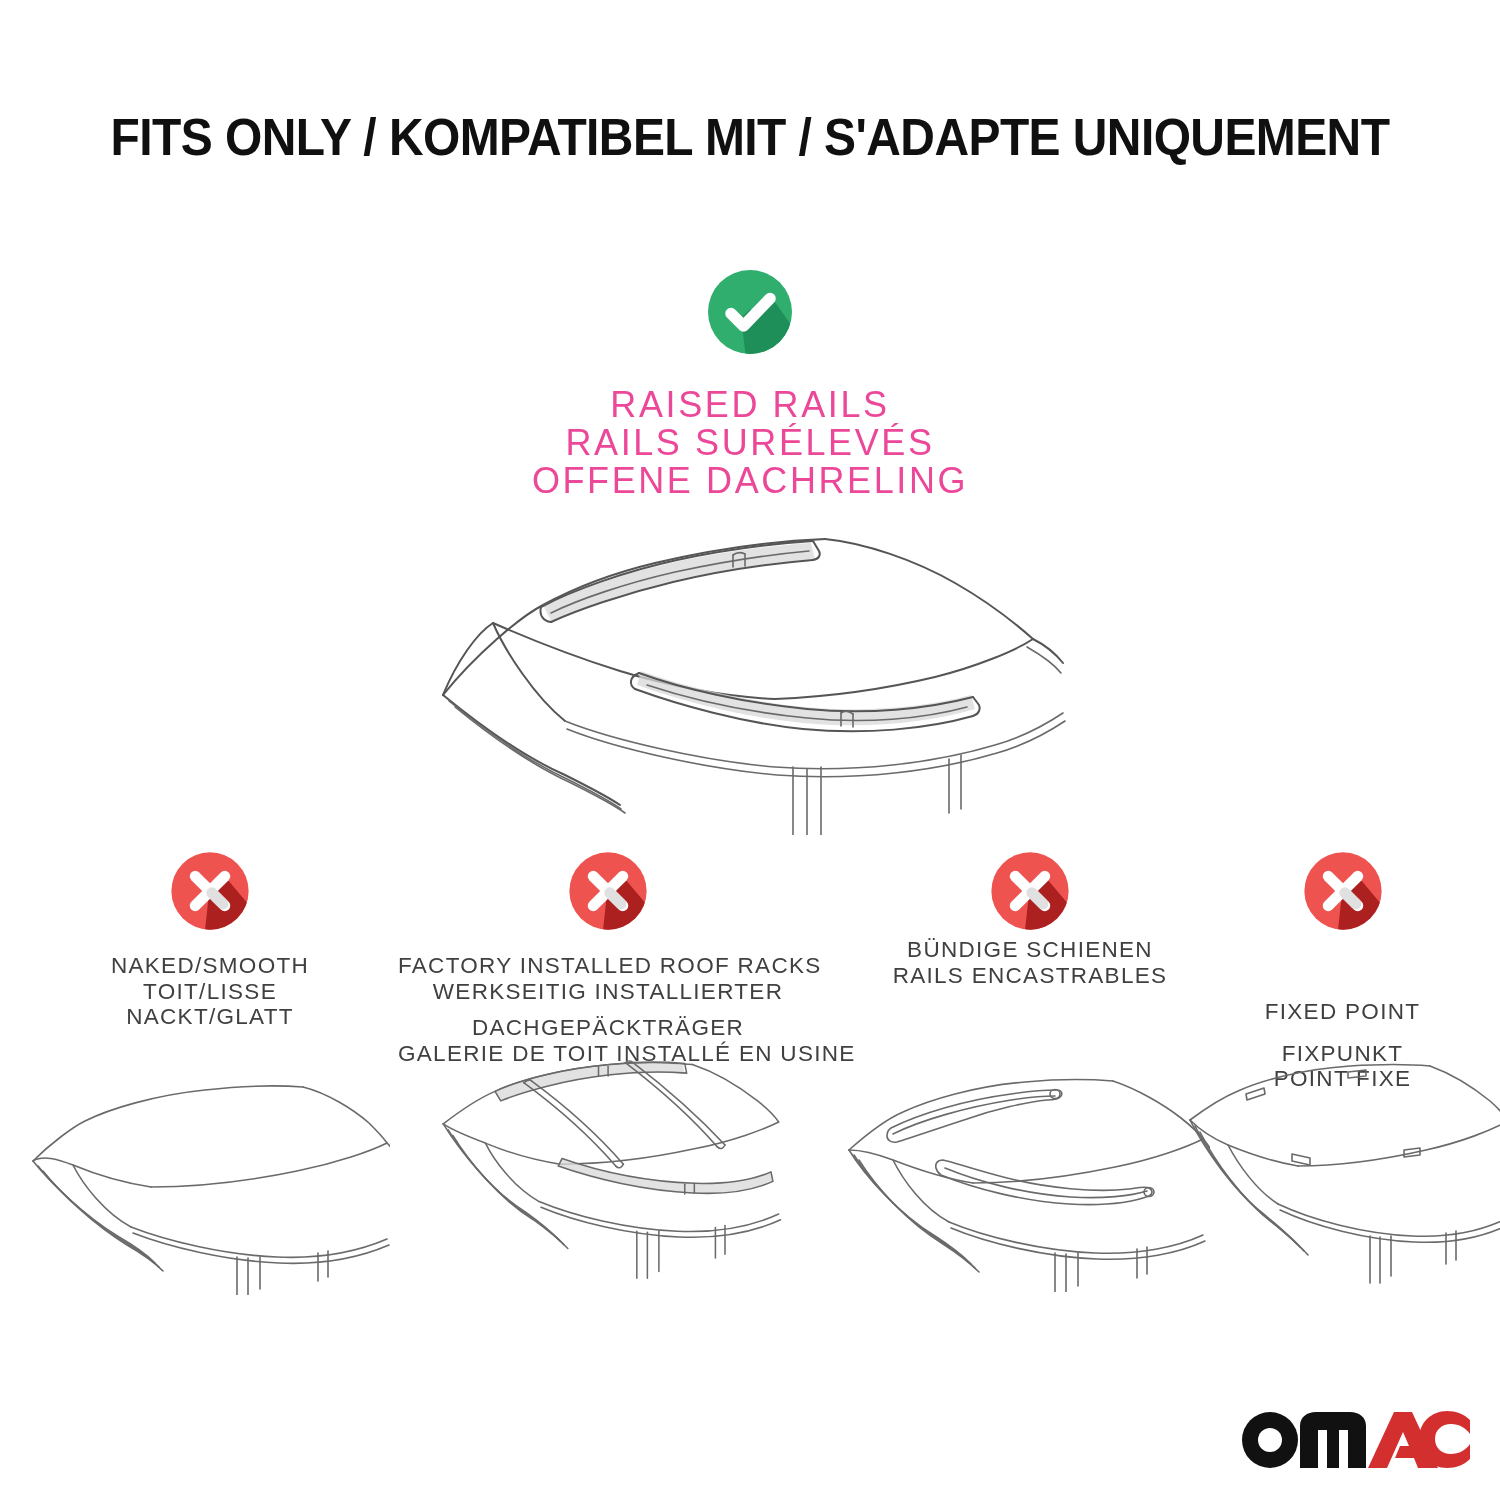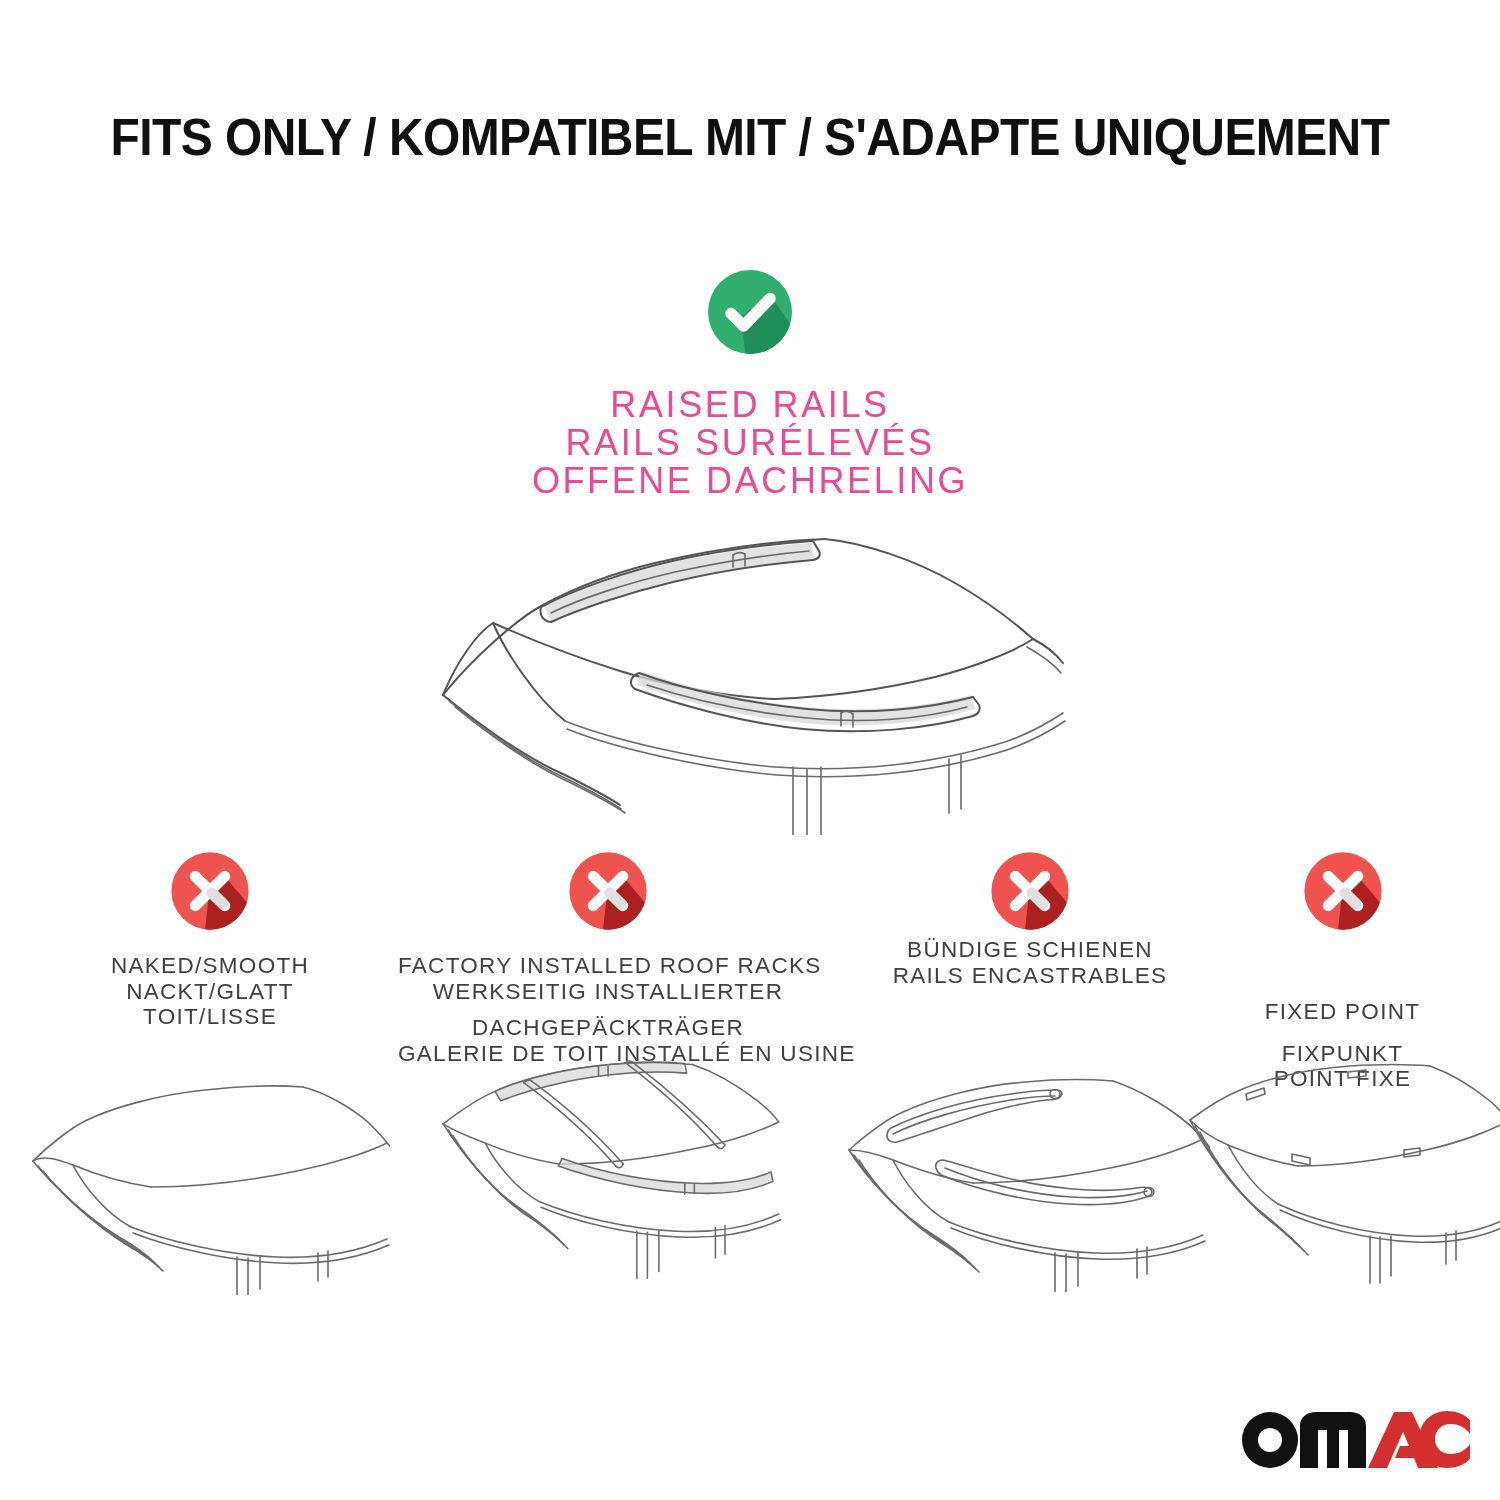--- a/index.html
+++ b/index.html
@@ -215,22 +215,22 @@
           <circle cx="50" cy="50" r="42" fill="#ef5350"></circle>
           <g clip-path="url(#clipRed0)">
             <polygon points="50,42 58,50 50,58 66,34 98,72 98,98 44,98" fill="#a61c1c" opacity="0.92"></polygon>
           </g>
           <path d="M34 34 L 66 66" stroke="#ffffff" stroke-width="12" stroke-linecap="round"></path>
           <path d="M66 34 L 34 66" stroke="#ffffff" stroke-width="12" stroke-linecap="round"></path>
           <path d="M52 52 L 64 64" stroke="#e0e0e0" stroke-width="12" stroke-linecap="round"></path>
         </svg>
       </span>
       <div class="bad-label">NAKED/SMOOTH</div>
+      <div class="bad-label" style="margin-top:0">TOIT/LISSE</div>
       <div class="bad-label" style="margin-top:0">NACKT/GLATT</div>
-      <div class="bad-label" style="margin-top:0">TOIT/LISSE</div>
     </div>
 
     <div class="bad-col col-1">
       <span class="icon-wrap">
         <svg viewBox="0 0 100 100" aria-hidden="true">
           <defs>
               <clipPath id="clipRed1">
                 <circle cx="50" cy="50" r="42"></circle>
               </clipPath>
             </defs>

